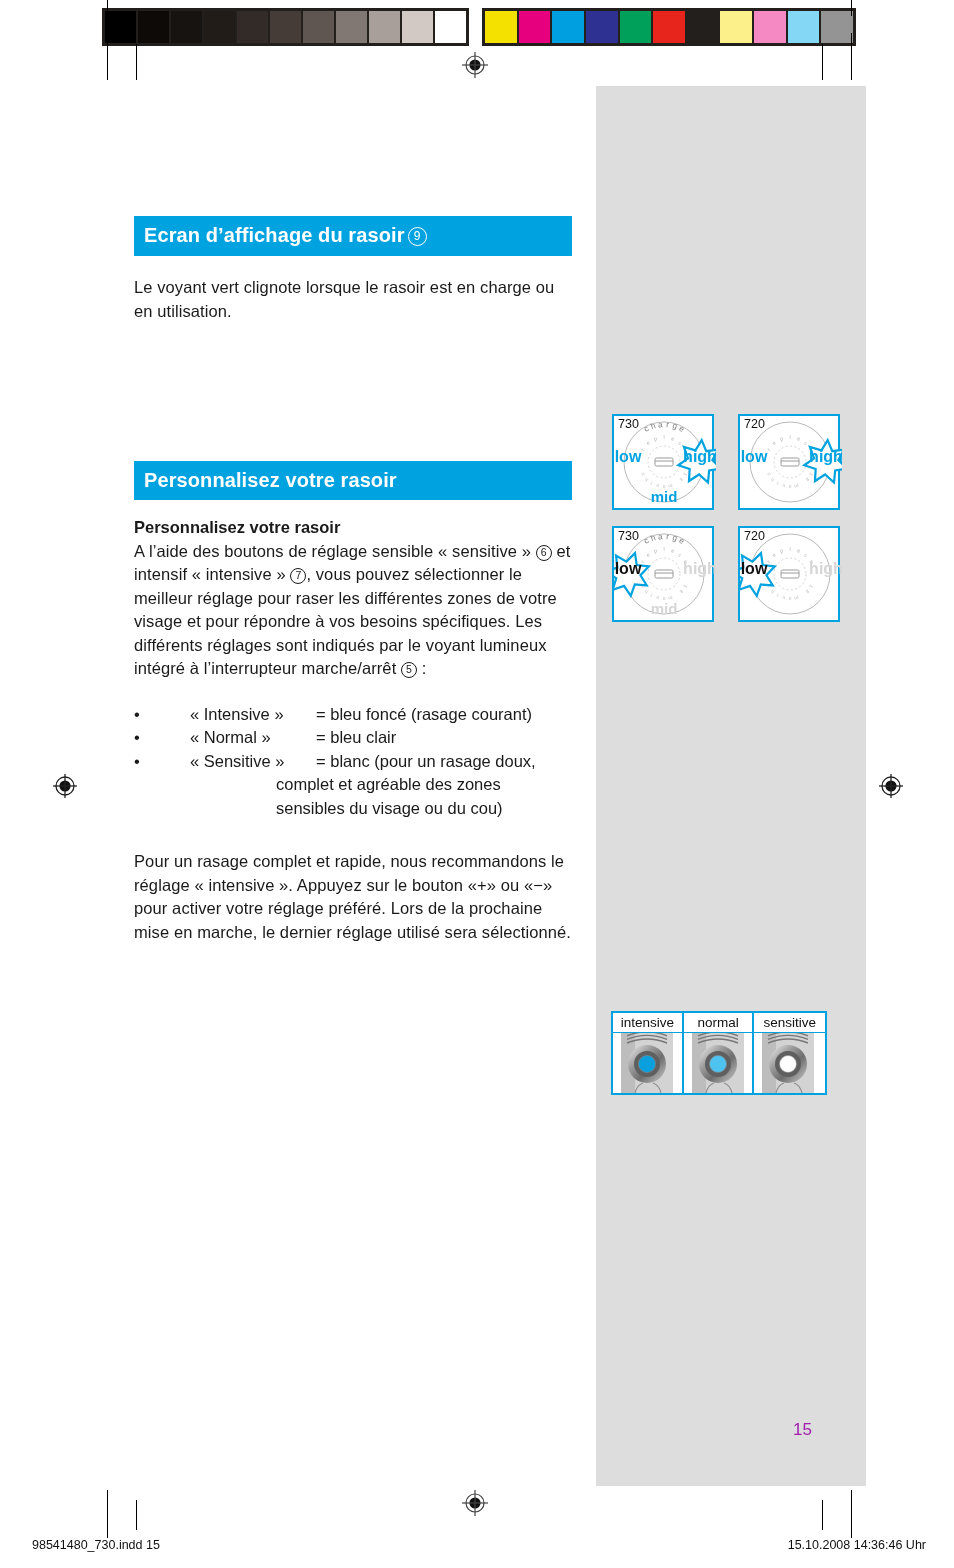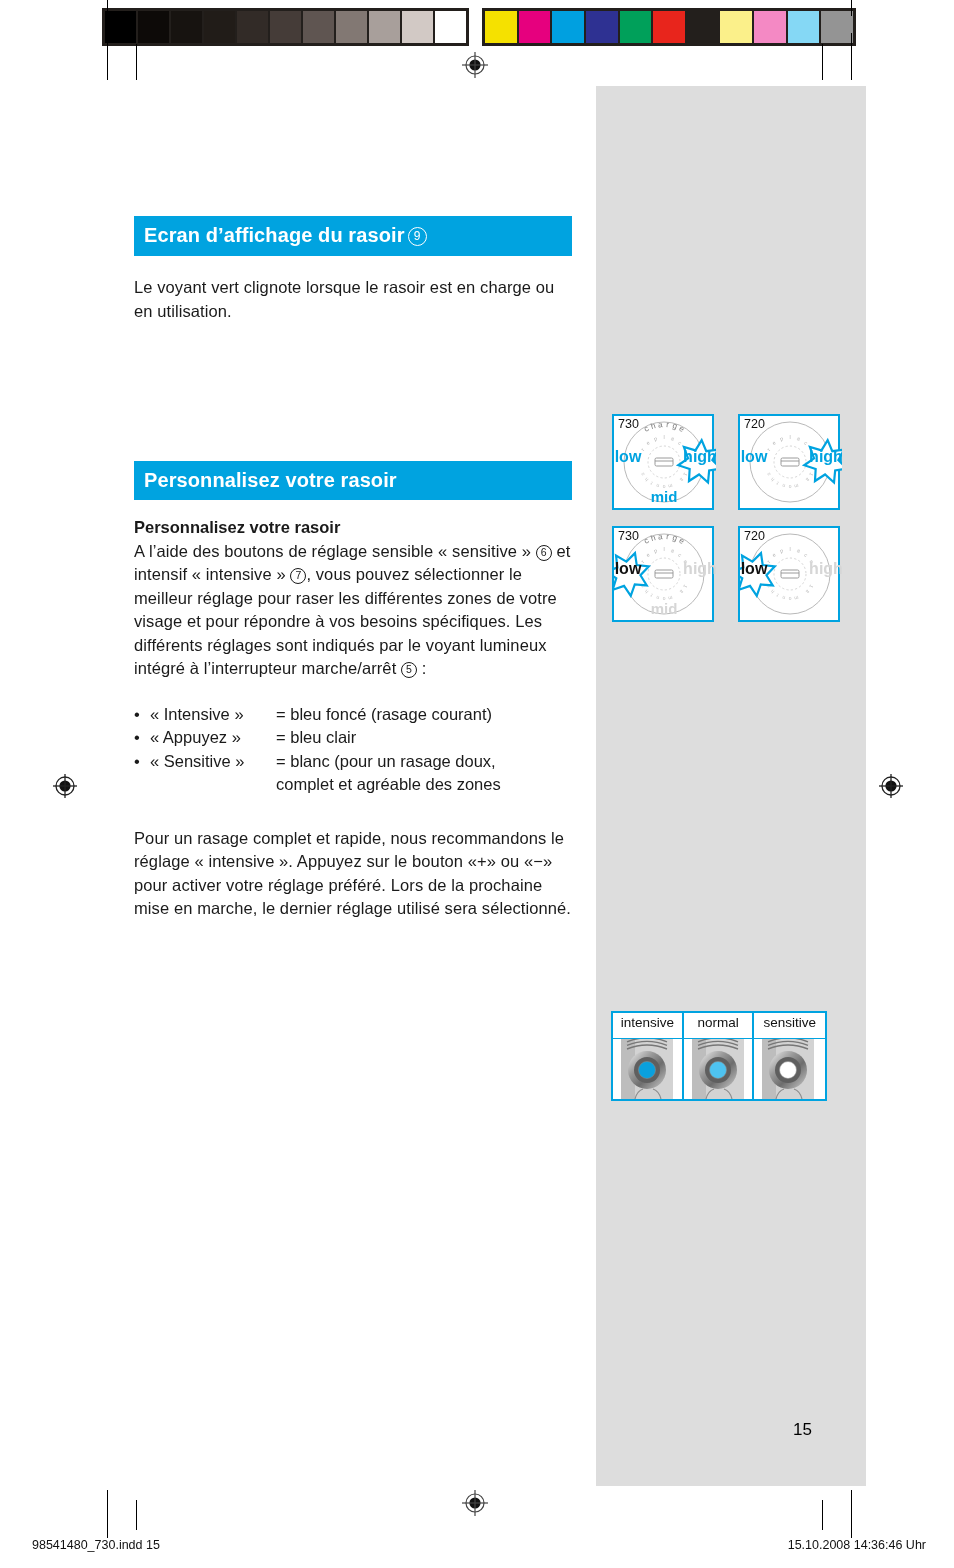--- a/index.html
+++ b/index.html
@@ -112,21 +112,21 @@
     width: 14px; height: 14px;
     line-height: 13px;
     text-align: center;
     font-size: 10.5px;
     vertical-align: 1px;
   }
 
   
   .defrow { display: flex; font-size: 16.5px; line-height: 23.5px; color: #1a1a1a; }
   .defrow .dot { width: 16px; flex: none; }
-  .defrow .term { width: 126px; flex: none; }
+  .defrow .term { width: 126px; flex: none; margin-left: 40px; }
   .defrow .val  { flex: 1 1 auto; }
   .defcont { padding-left: 142px; font-size: 16.5px; line-height: 23.5px; color: #1a1a1a; }
 
   
   .disp-grid {
     position: absolute;
     left: 612px;
     top: 414px;
     width: 228px;
   }
@@ -151,32 +151,32 @@
     background: #ffffff;
     display: flex;
     box-sizing: border-box;
   }
   .shaver { width: 72px; box-sizing: border-box; border-right: 2px solid #00a3e0; }
   .shaver:last-child { border-right: none; }
   .shaver .cap {
     text-align: center;
     font-size: 13.5px;
     color: #111;
-    padding: 2px 0 8px;
+    padding: 2px 0 2px;
     background: #fff;
     border-bottom: 1.5px solid #00a3e0;
   }
   .shaver .img { height: 60px; position: relative; }
 
   
   .pagenum {
     position: absolute;
     left: 793px; top: 1420px;
     font-size: 17px;
-    color: #000000;
+    color: #a21caf;
   }
   .footer-left {
     position: absolute;
     left: 32px; top: 1538px;
     font-size: 12.5px;
     color: #111;
   }
   .footer-right {
     position: absolute;
     right: 28px; top: 1538px;
@@ -292,29 +292,30 @@
   <div class="spacer-sm" style="height:22px;"></div>
 
   <div id="settings-list">
       <div class="defrow">
         <span class="dot">•</span>
         <span class="term">« Intensive »</span>
         <span class="val">= bleu foncé (rasage courant)</span>
       </div>
       <div class="defrow">
         <span class="dot">•</span>
-        <span class="term">« Appuyez »</span>
+        <span class="term">« Normal »</span>
         <span class="val">= bleu clair</span>
       </div>
       <div class="defrow">
         <span class="dot">•</span>
         <span class="term">« Sensitive »</span>
         <span class="val">= blanc (pour un rasage doux,</span>
       </div>
       <div class="defcont">complet et agréable des zones</div>
+      <div class="defcont">sensibles du visage ou du cou)</div>
     </div>
 
   <div class="spacer-md" style="height:30px;"></div>
 
   <div class="para">Pour un rasage complet et rapide, nous recommandons le réglage « intensive ». Appuyez sur le bouton «+» ou «−» pour activer votre réglage préféré. Lors de la prochaine mise en marche, le dernier réglage utilisé sera sélectionné.</div>
 </div>
 
 <div class="disp-grid" id="disp-grid">
     <div class="disp-row">
       <div class="disp">

